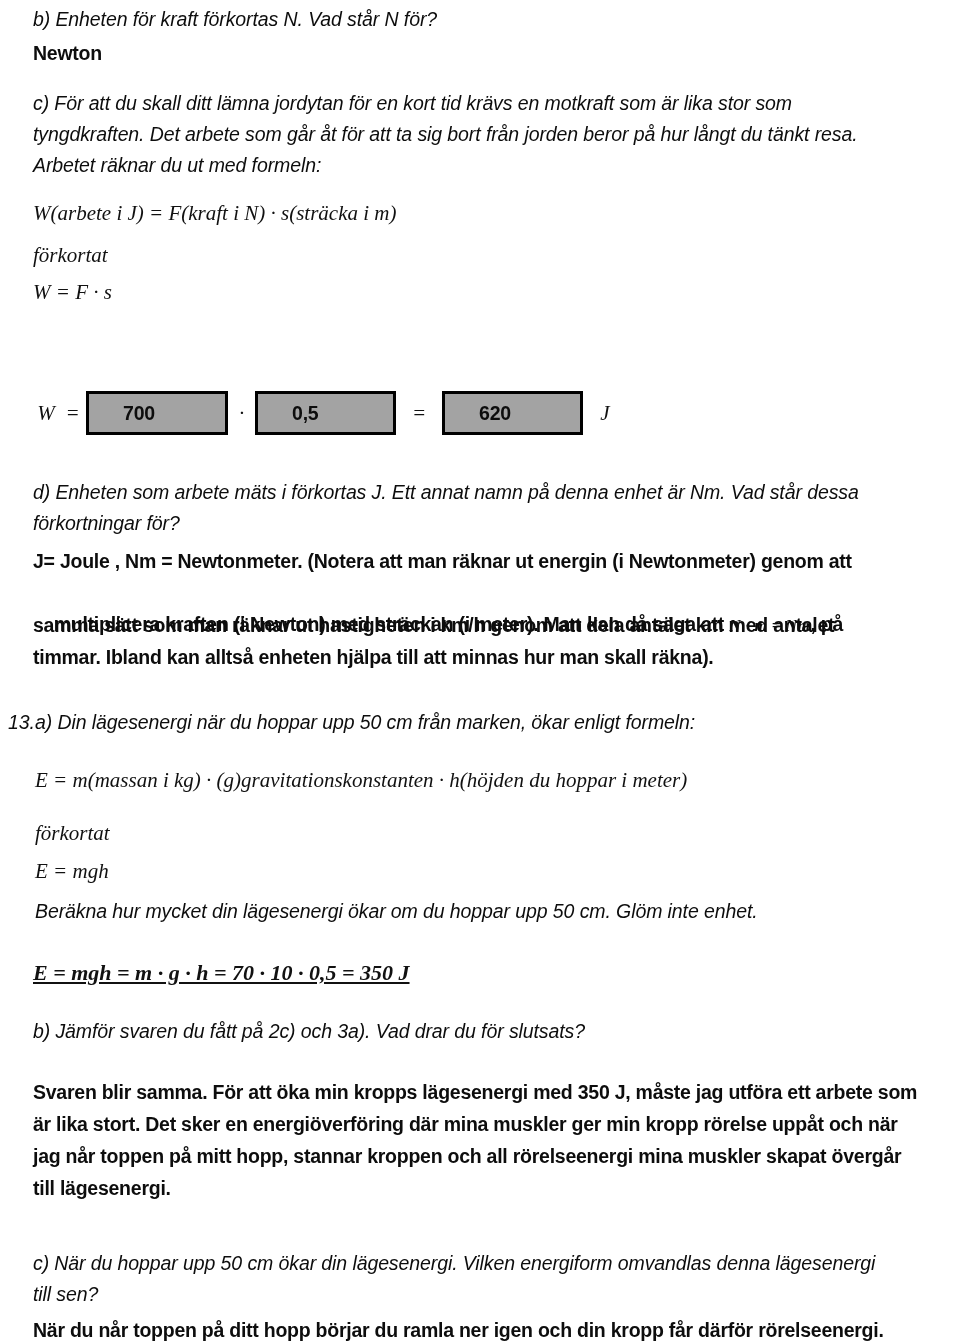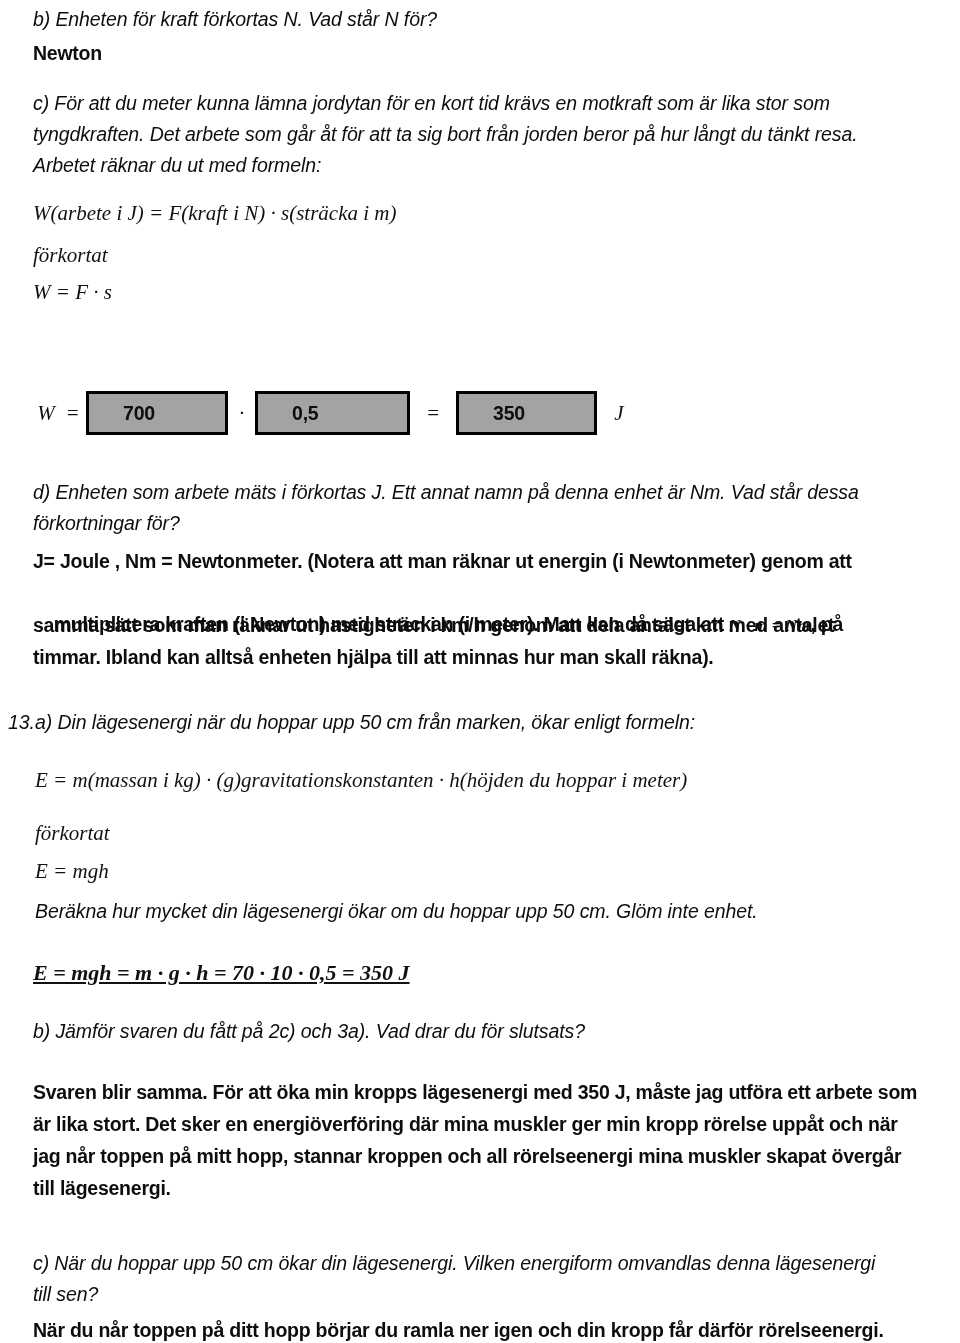--- a/index.html
+++ b/index.html
@@ -93,41 +93,41 @@
   .abox {
     box-sizing: border-box;
     border: 3.5px solid #000000;
     background: #a3a3a3;
     height: 44px;
     display: flex;
     align-items: center;
     padding-left: 34px;
   }
   .abox.w1 { width: 142px; }
-  .abox.w2 { width: 155px; }
+  .abox.w2 { width: 141px; }
   .abox.w3 { width: 141px; }
   .abox .val {
     font-family: "Liberation Sans", sans-serif;
     font-weight: 700;
     font-style: normal;
     font-size: 19.5px;
     letter-spacing: -0.2px;
     color: #0d0d0d;
   }
 </style>
 </head>
 <body>
 
 <div class="page">
 
   <div class="p" style="left:33px; top:4px;">b) Enheten för kraft förkortas N. Vad står N för?</div>
 
   <div class="p bold" style="left:33px; top:38px; font-size:19.5px;">Newton</div>
 
-  <div class="p" style="left:33px; top:88px;">c) För att du meter kunna lämna jordytan för en kort tid krävs en motkraft som är lika stor som</div>
+  <div class="p" style="left:33px; top:88px;">c) För att du skall ditt lämna jordytan för en kort tid krävs en motkraft som är lika stor som</div>
   <div class="p" style="left:33px; top:119px;">tyngdkraften. Det arbete som går åt för att ta sig bort från jorden beror på hur långt du tänkt resa.</div>
   <div class="p" style="left:33px; top:150px;">Arbetet räknar du ut med formeln:</div>
 
   <div class="math" style="left:33px; top:198px;">W(arbete i J) = F(kraft i N) · s(sträcka i m)</div>
 
   <div class="math" style="left:33px; top:240px;">förkortat</div>
 
   <div class="math" style="left:33px; top:277px;">W = F · s</div>
 
 
@@ -141,21 +141,21 @@
 
     <span class="op op-dot">·</span>
 
     <span class="abox w2">
       <span class="val">0,5</span>
     </span>
 
     <span class="op op-eq2">=</span>
 
     <span class="abox w3">
-      <span class="val">350</span>
+      <span class="val">620</span>
     </span>
 
     <span class="op op-unit">J</span>
   </div>
 
   <div class="p" style="left:33px; top:477px;">d) Enheten som arbete mäts i förkortas J. Ett annat namn på denna enhet är Nm. Vad står dessa</div>
   <div class="p" style="left:33px; top:508px;">förkortningar för?</div>
 
   <div class="p bold" style="left:33px; top:546px;">J= Joule , Nm = Newtonmeter. (Notera att man räknar ut energin (i Newtonmeter) genom att</div>
 

